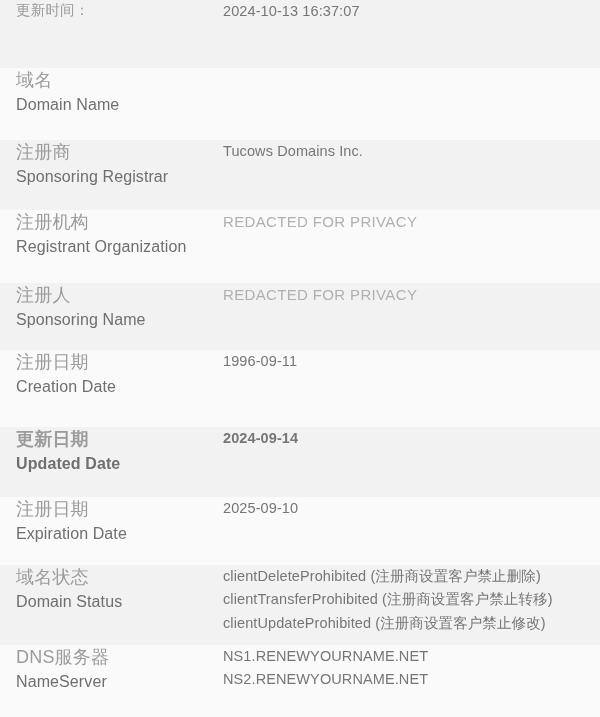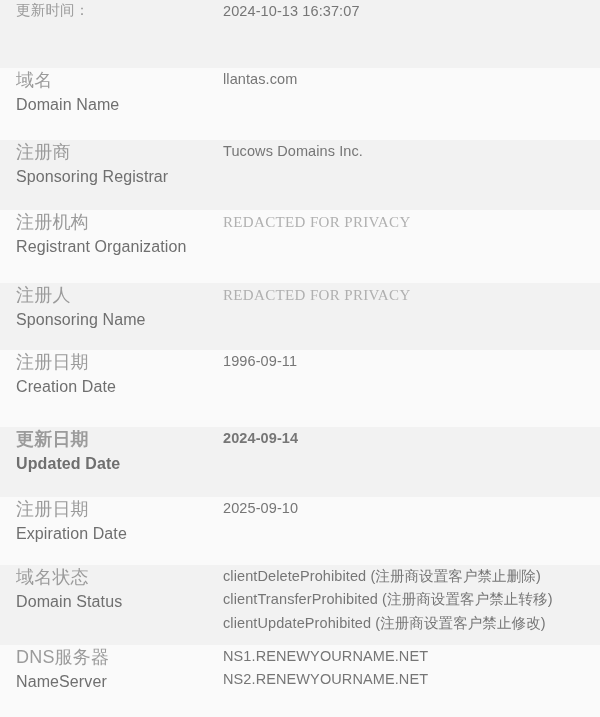--- a/index.html
+++ b/index.html
@@ -63,44 +63,41 @@
     padding-right: 12px;
     font-size: 14.5px;
     color: #767676;
     line-height: 1.62;
     letter-spacing: 0.1px;
   }
   .row-value .vline { display: block; white-space: nowrap; }
 
   .row-value.redacted {
     color: #b0b0b0;
-    font-family: Liberation Serif, serif;
+    font-family: Liberation Sans, sans-serif;
     font-size: 15px;
     letter-spacing: 0.35px;
   }
 </style>
 </head>
 <body>
 
 <div id="whois-table">
     <div class="whois-row shade-gray" style="height: 68px;">
       <div class="row-label single">
         <span class="label-cn">更新时间：</span>
       </div>
       <div class="row-value">
         <span class="vline">2024-10-13 16:37:07</span>
       </div>
     </div>
     <div class="whois-row shade-light" style="height: 72px;">
       <div class="row-label">
         <span class="label-cn">域名</span>
         <span class="label-en">Domain Name</span>
-      </div>
-      <div class="row-value">
-        <span class="vline">llantas.com</span>
       </div>
     </div>
     <div class="whois-row shade-gray" style="height: 70px;">
       <div class="row-label">
         <span class="label-cn">注册商</span>
         <span class="label-en">Sponsoring Registrar</span>
       </div>
       <div class="row-value">
         <span class="vline">Tucows Domains Inc.</span>
       </div>

